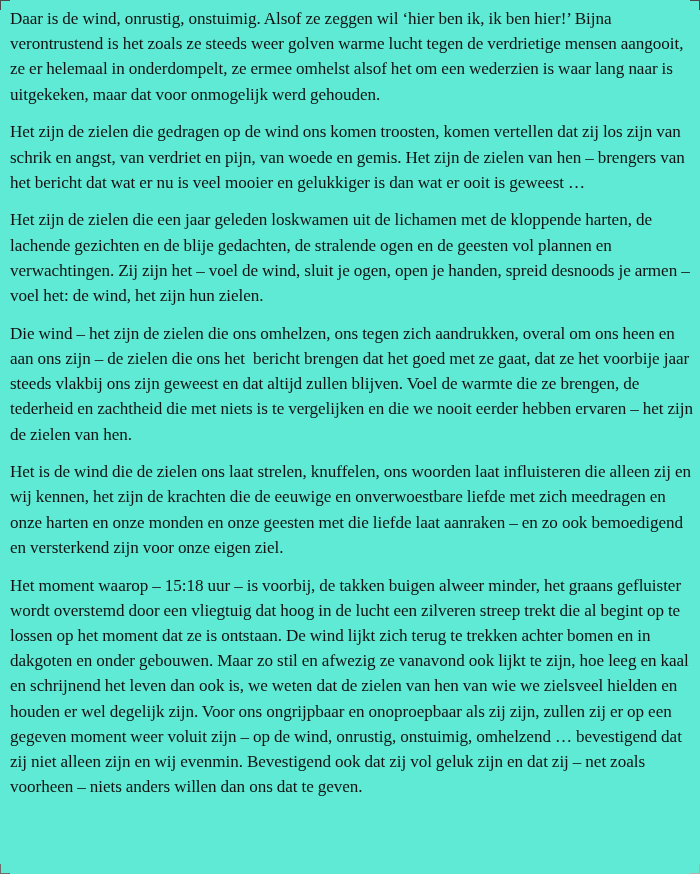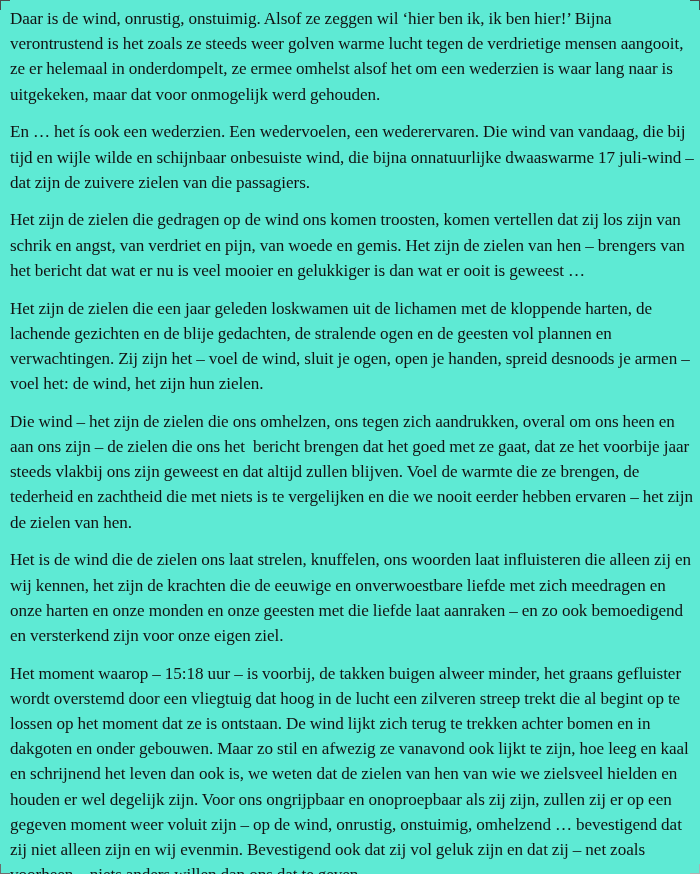--- a/index.html
+++ b/index.html
@@ -62,21 +62,20 @@
 
 <div class="page">
 
   <span class="crop-mark tl"></span>
   <span class="crop-mark tr"></span>
   <span class="crop-mark bl"></span>
   <span class="crop-mark br"></span>
 
   <article class="text-body">
     <p>Daar is de wind, onrustig, onstuimig. Alsof ze zeggen wil ‘hier ben ik, ik ben hier!’ Bijna verontrustend is het zoals ze steeds weer golven warme lucht tegen de verdrietige mensen aangooit, ze er helemaal in onderdompelt, ze ermee omhelst alsof het om een wederzien is waar lang naar is uitgekeken, maar dat voor onmogelijk werd gehouden.</p>
-    <p>En … het ís ook een wederzien. Een wedervoelen, een wederervaren. Die wind van vandaag, die bij tijd en wijle wilde en schijnbaar onbesuiste wind, die bijna onnatuurlijke dwaaswarme 17 juli-wind – dat zijn de zuivere zielen van die passagiers.</p>
     <p>Het zijn de zielen die gedragen op de wind ons komen troosten, komen vertellen dat zij los zijn van schrik en angst, van verdriet en pijn, van woede en gemis. Het zijn de zielen van hen – brengers van het bericht dat wat er nu is veel mooier en gelukkiger is dan wat er ooit is geweest …</p>
     <p>Het zijn de zielen die een jaar geleden loskwamen uit de lichamen met de kloppende harten, de lachende gezichten en de blije gedachten, de stralende ogen en de geesten vol plannen en verwachtingen. Zij zijn het – voel de wind, sluit je ogen, open je handen, spreid desnoods je armen – voel het: de wind, het zijn hun zielen.</p>
     <p>Die wind – het zijn de zielen die ons omhelzen, ons tegen zich aandrukken, overal om ons heen en aan ons zijn – de zielen die ons het  bericht brengen dat het goed met ze gaat, dat ze het voorbije jaar steeds vlakbij ons zijn geweest en dat altijd zullen blijven. Voel de warmte die ze brengen, de tederheid en zachtheid die met niets is te vergelijken en die we nooit eerder hebben ervaren – het zijn de zielen van hen.</p>
     <p>Het is de wind die de zielen ons laat strelen, knuffelen, ons woorden laat influisteren die alleen zij en wij kennen, het zijn de krachten die de eeuwige en onverwoestbare liefde met zich meedragen en onze harten en onze monden en onze geesten met die liefde laat aanraken – en zo ook bemoedigend en versterkend zijn voor onze eigen ziel.</p>
     <p>Het moment waarop – 15:18 uur – is voorbij, de takken buigen alweer minder, het graans gefluister wordt overstemd door een vliegtuig dat hoog in de lucht een zilveren streep trekt die al begint op te lossen op het moment dat ze is ontstaan. De wind lijkt zich terug te trekken achter bomen en in dakgoten en onder gebouwen. Maar zo stil en afwezig ze vanavond ook lijkt te zijn, hoe leeg en kaal en schrijnend het leven dan ook is, we weten dat de zielen van hen van wie we zielsveel hielden en houden er wel degelijk zijn. Voor ons ongrijpbaar en onoproepbaar als zij zijn, zullen zij er op een gegeven moment weer voluit zijn – op de wind, onrustig, onstuimig, omhelzend … bevestigend dat zij niet alleen zijn en wij evenmin. Bevestigend ook dat zij vol geluk zijn en dat zij – net zoals voorheen – niets anders willen dan ons dat te geven.</p>
   </article>
 
 </div>
 
 </body></html>

